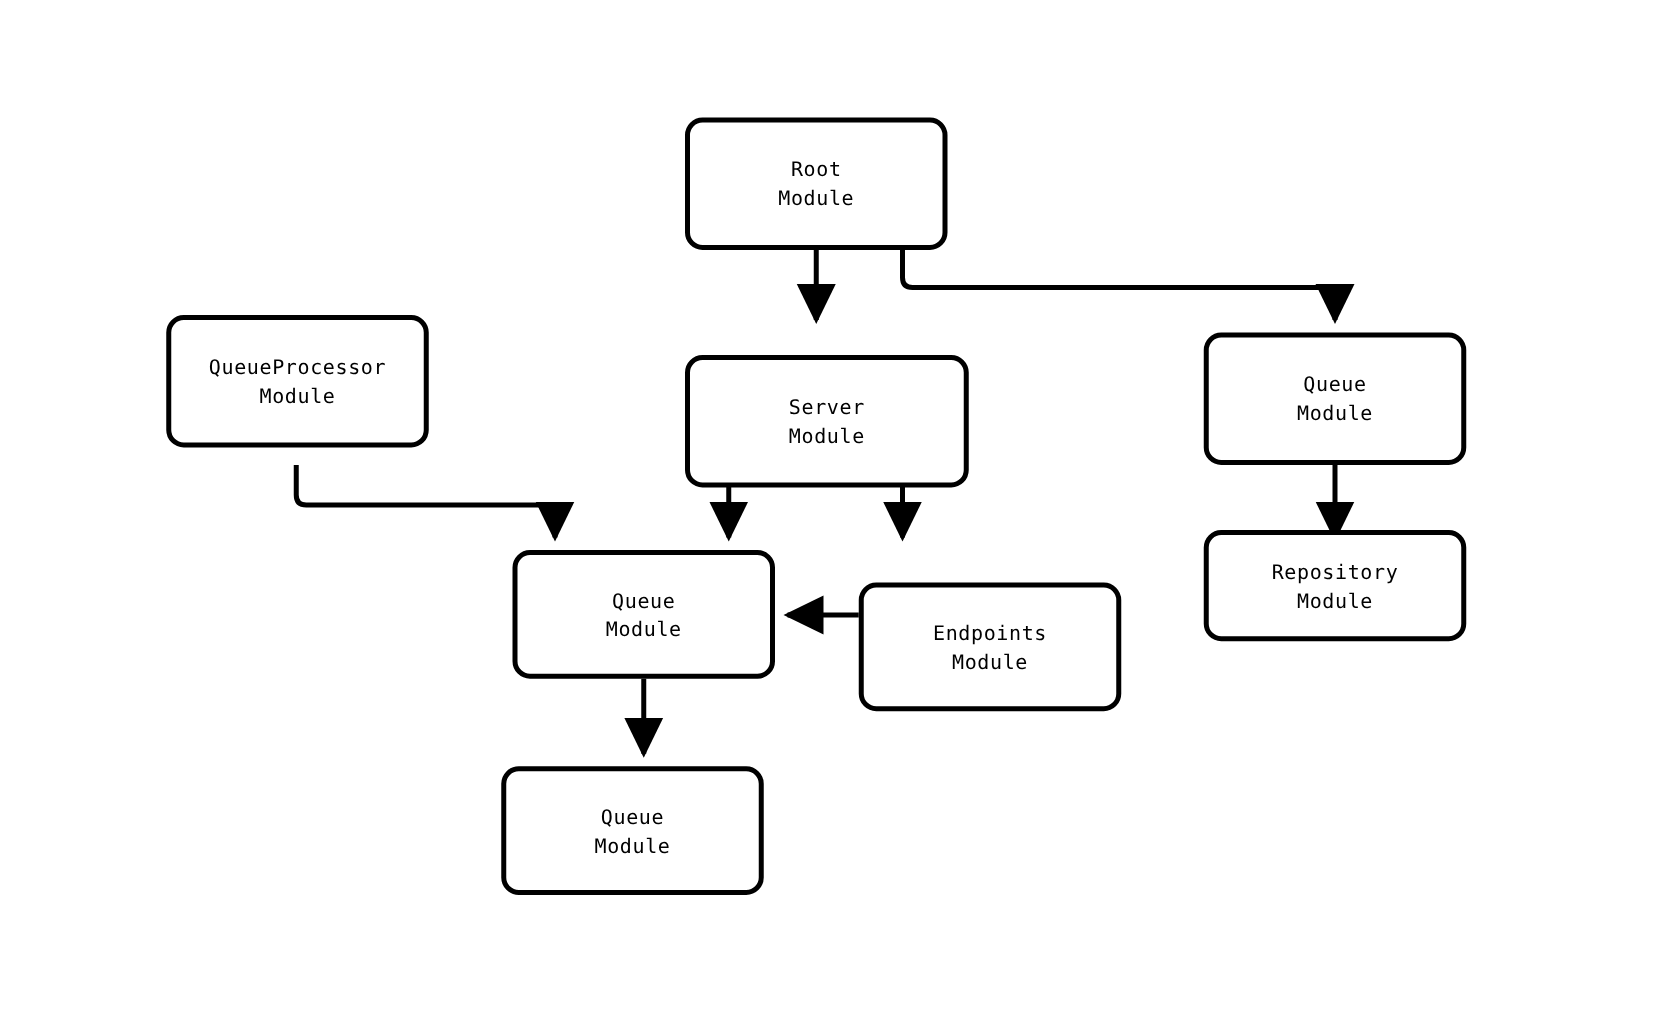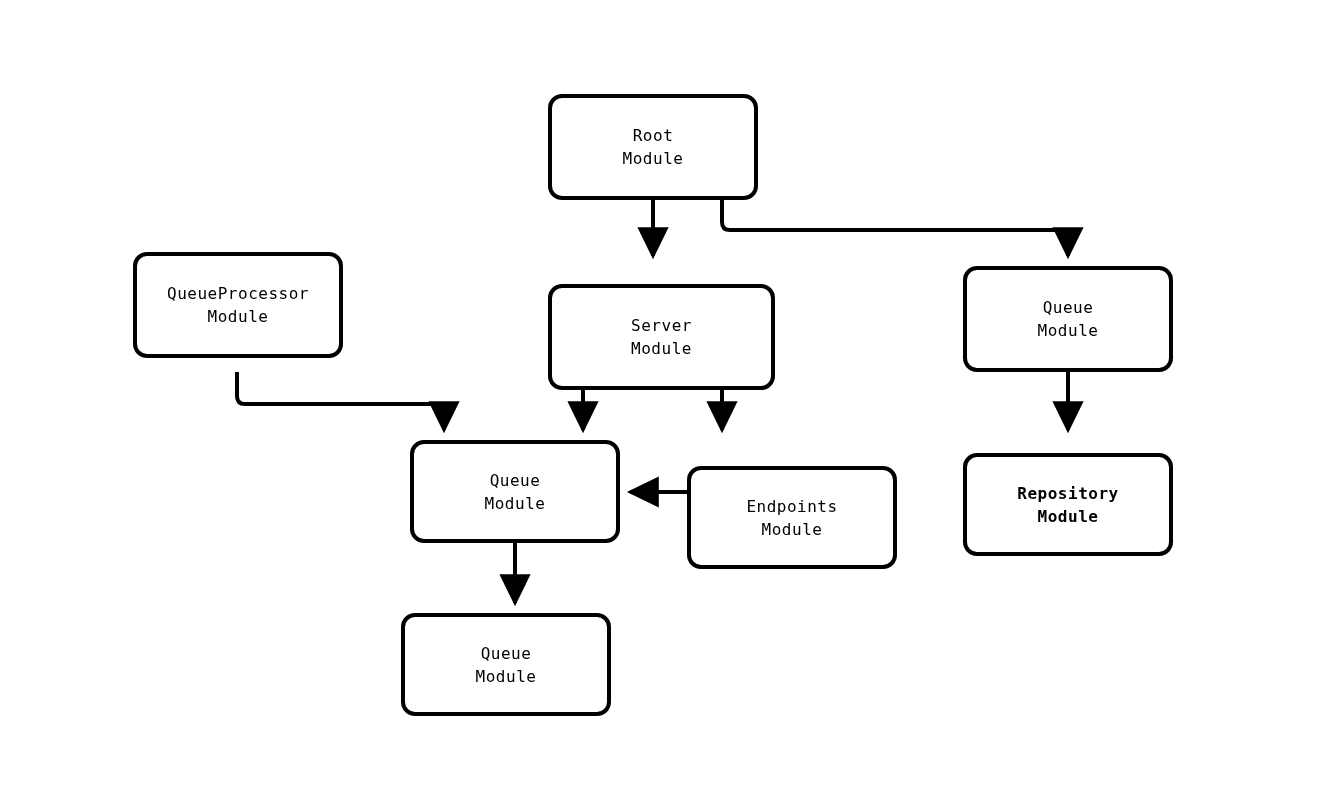--- a/index.html
+++ b/index.html
@@ -102,21 +102,21 @@
   <div class="node" style="left:410px; top:440px; width:210px; height:103px;">
     <div class="node-label">Queue</div>
     <div class="node-label">Module</div>
   </div>
 
   <div class="node" style="left:687px; top:440px; width:210px; height:103px;margin-top:26px;">
     <div class="node-label">Endpoints</div>
     <div class="node-label">Module</div>
   </div>
 
-  <div class="node" style="left:963px; top:453px; width:210px; height:103px;font-weight:bold;">
+  <div class="node" style="left:963px; top:424px; width:210px; height:89px;">
     <div class="node-label">Repository</div>
     <div class="node-label">Module</div>
   </div>
 
   <div class="node" style="left:401px; top:613px; width:210px; height:103px;">
     <div class="node-label">Queue</div>
     <div class="node-label">Module</div>
   </div>
 
 </div>

